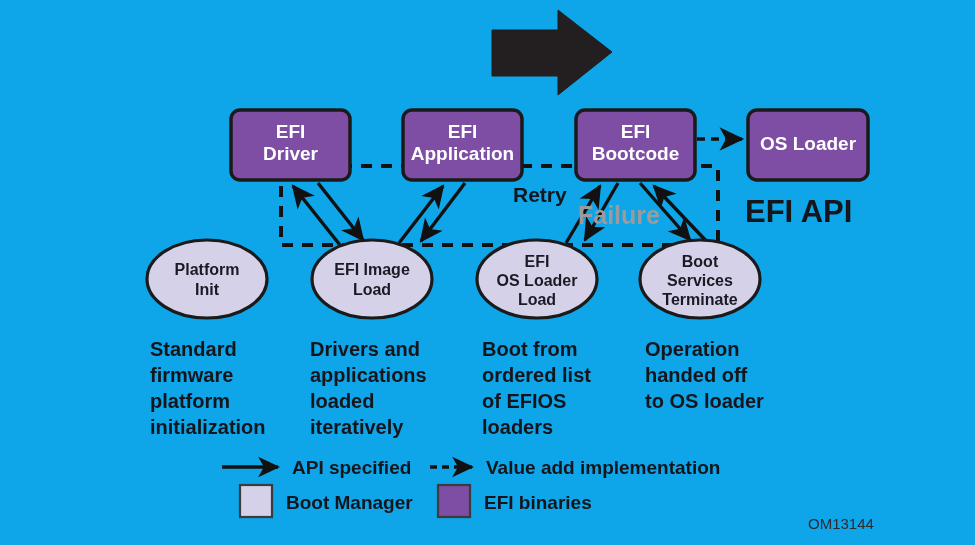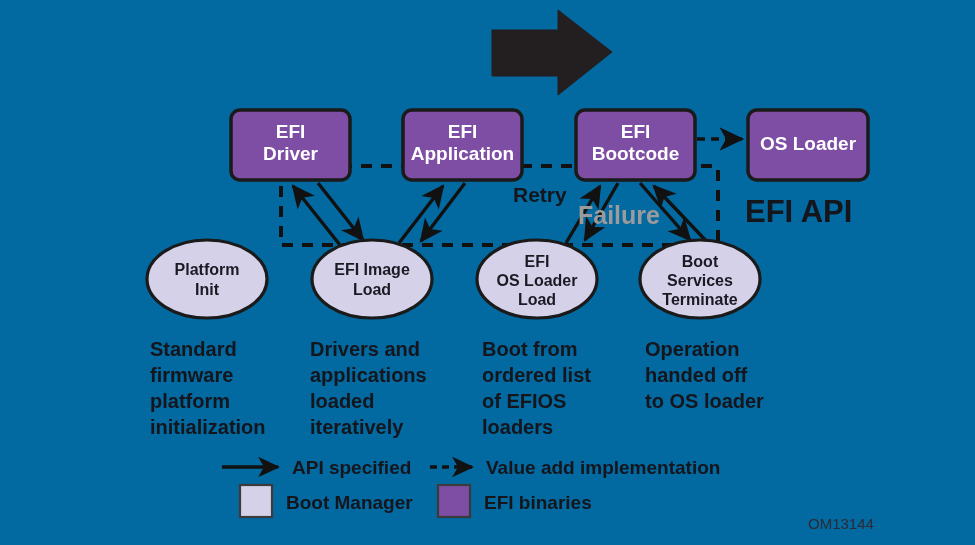--- a/index.html
+++ b/index.html
@@ -8,21 +8,21 @@
     padding: 0;
     background: #ffffff;
   }
   body {
     font-family: "Liberation Sans", sans-serif;
   }
   #stage {
     position: relative;
     width: 975px;
     height: 545px;
-    background: #0369a1;
+    background: #0ea5e9;
     overflow: hidden;
   }
   #diagram-svg {
     position: absolute;
     left: 0;
     top: 0;
     width: 975px;
     height: 545px;
   }
   .box-label {

